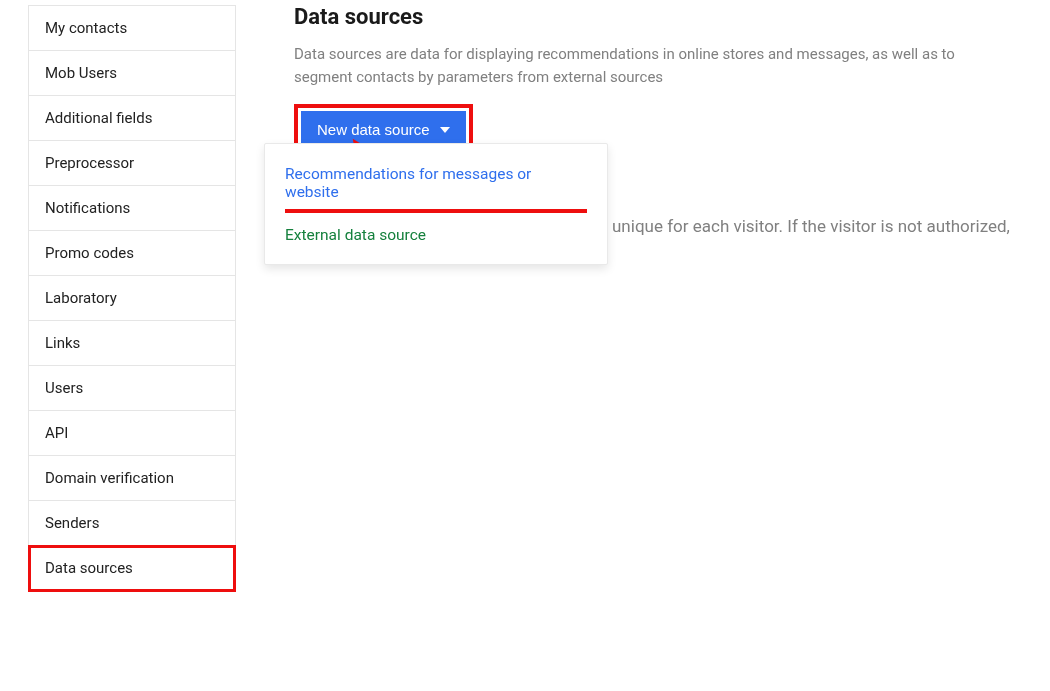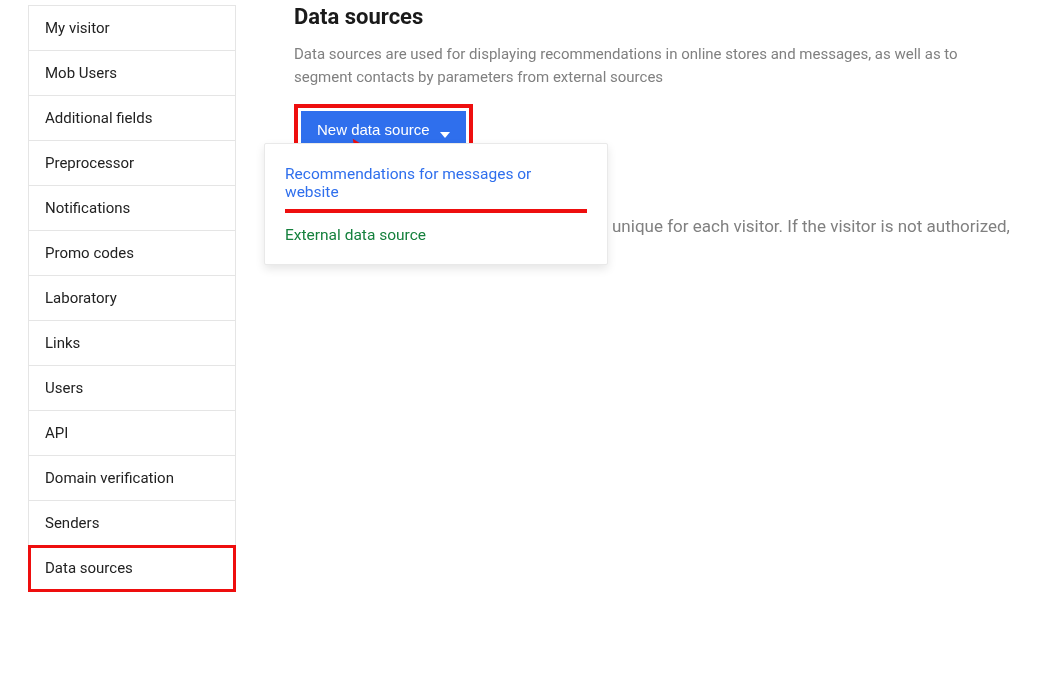--- a/index.html
+++ b/index.html
@@ -60,21 +60,21 @@
     }
     .btn-wrap {
       display: inline-block;
       border: 4px solid #ee0e0e;
       padding: 3px;
       margin-bottom: 8px;
       position: relative;
     }
     .btn-primary {
       display: inline-flex;
-      align-items: flex-end;
+      align-items: center;
       background: #2f6fed;
       color: #ffffff;
       font-size: 15px;
       font-weight: 400;
       border: none;
       padding: 10px 16px;
       cursor: pointer;
     }
     .chevron-down {
       margin-left: 10px;
@@ -130,39 +130,39 @@
       white-space: nowrap;
       z-index: -1;
     }
   </style>
 </head>
 <body>
 
 <div class="layout">
   <nav class="sidebar">
     <div class="sidebar-list">
-      <div class="sidebar-item">My visitor</div>
+      <div class="sidebar-item">My contacts</div>
       <div class="sidebar-item">Mob Users</div>
       <div class="sidebar-item">Additional fields</div>
       <div class="sidebar-item">Preprocessor</div>
       <div class="sidebar-item">Notifications</div>
       <div class="sidebar-item">Promo codes</div>
       <div class="sidebar-item">Laboratory</div>
       <div class="sidebar-item">Links</div>
       <div class="sidebar-item">Users</div>
       <div class="sidebar-item">API</div>
       <div class="sidebar-item">Domain verification</div>
       <div class="sidebar-item">Senders</div>
       <div class="sidebar-item active">Data sources</div>
     </div>
   </nav>
 
   <main class="main">
     <h1 class="page-title">Data sources</h1>
-    <p class="page-desc">Data sources are used for displaying recommendations in online stores and messages, as well as to segment contacts by parameters from external sources</p>
+    <p class="page-desc">Data sources are data for displaying recommendations in online stores and messages, as well as to segment contacts by parameters from external sources</p>
 
     <div class="btn-wrap">
       <button class="btn-primary">
         <span>New data source</span>
         <span class="chevron-down"></span>
       </button>
     </div>
 
     <div class="arrow-annot"></div>
 

